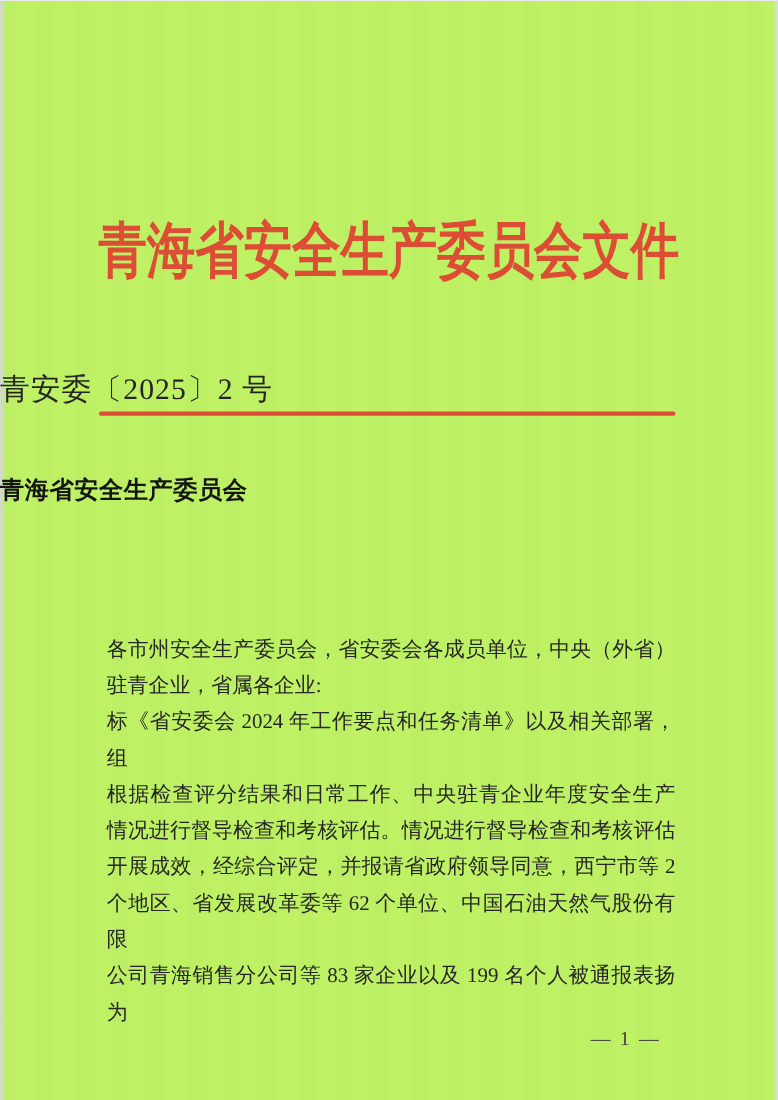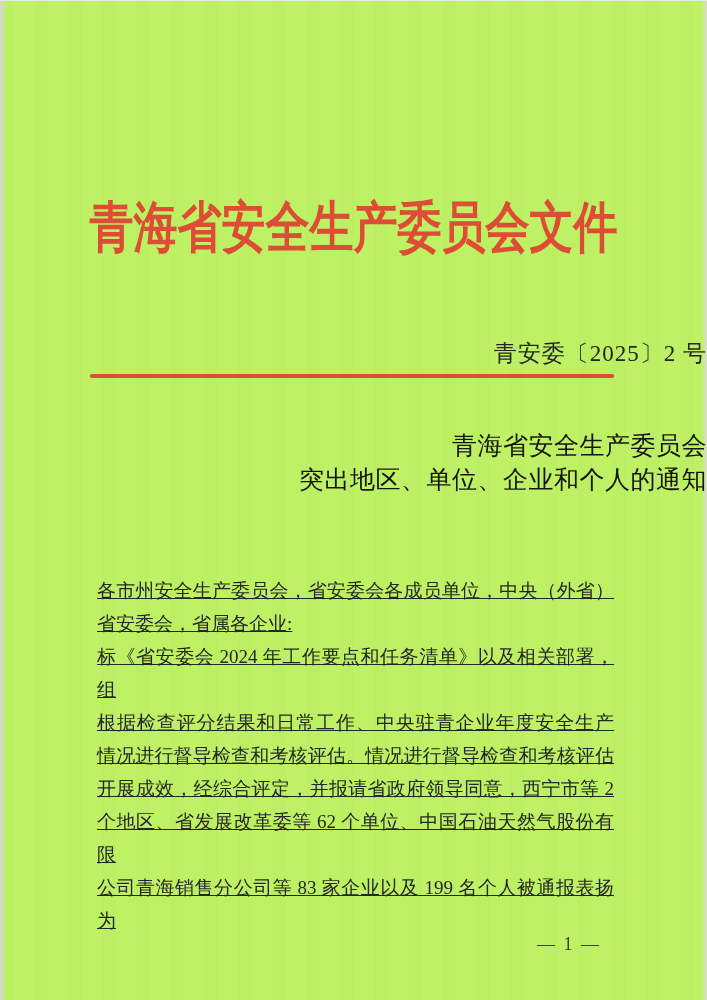--- a/index.html
+++ b/index.html
@@ -26,46 +26,45 @@
     position:absolute;top:196px;left:0;right:0;
     text-align:center;
     font-size:55px;line-height:62px;font-weight:700;
     color:var(--accent,#dd4c35);
     transform:scaleX(0.80);transform-origin:50% 50%;
     white-space:nowrap;
     letter-spacing:0px;
   }
   .doc-number{
     position:absolute;top:338px;left:0;right:0;
-    text-align:right;
-    font-size:23px;line-height:30px;
+    text-align:left;
+    font-size:27px;line-height:30px;
     color:#252525;letter-spacing:1px;
   }
   .red-rule{
     position:absolute;top:373px;left:90px;width:524px;height:4px;
     background:var(--accent,#dd4c35);
     border-radius:2px;
   }
   .notice-title{
     position:absolute;top:428px;left:0;right:0;
-    text-align:right;color:#141414;
-    font-size:25px;line-height:34px;font-weight:400;
+    text-align:left;color:#141414;
+    font-size:22px;line-height:34px;font-weight:700;
     letter-spacing:0.5px;
   }
   .body-block{
     position:absolute;top:573px;left:97px;width:517px;
     font-size:19px;line-height:33px;color:#262626;
     letter-spacing:0px;
   }
   .bl{
     text-align:justify;
     text-align-last:justify;
     text-justify:inter-character;
     white-space:normal;
-    text-decoration:underline;
   }
   .bl.left{text-align-last:left;}
   .bl.indent{padding-left:41px;}
   .page-footer{
     position:absolute;top:931px;left:0;width:601px;
     text-align:right;
     font-size:18px;line-height:24px;color:#3c3c3c;
     letter-spacing:2px;
   }
 </style>
@@ -77,26 +76,25 @@
   <div class="edge-right"></div>
 
   <div class="org-title">青海省安全生产委员会文件</div>
 
   <div class="doc-number">青安委〔2025〕2 号</div>
 
   <div class="red-rule"></div>
 
   <div class="notice-title">
     <div>青海省安全生产委员会</div>
-    <div>突出地区、单位、企业和个人的通知</div>
   </div>
 
   <div class="body-block">
     <div class="bl">各市州安全生产委员会，省安委会各成员单位，中央（外省）</div>
-    <div class="bl left">省安委会，省属各企业:</div>
+    <div class="bl left">驻青企业，省属各企业:</div>
     <div class="bl">标《省安委会 2024 年工作要点和任务清单》以及相关部署，组</div>
     <div class="bl">根据检查评分结果和日常工作、中央驻青企业年度安全生产</div>
     <div class="bl">情况进行督导检查和考核评估。情况进行督导检查和考核评估</div>
     <div class="bl">开展成效，经综合评定，并报请省政府领导同意，西宁市等 2</div>
     <div class="bl">个地区、省发展改革委等 62 个单位、中国石油天然气股份有限</div>
     <div class="bl">公司青海销售分公司等 83 家企业以及 199 名个人被通报表扬为</div>
   </div>
 
   <div class="page-footer">— 1 —</div>
 </div>

